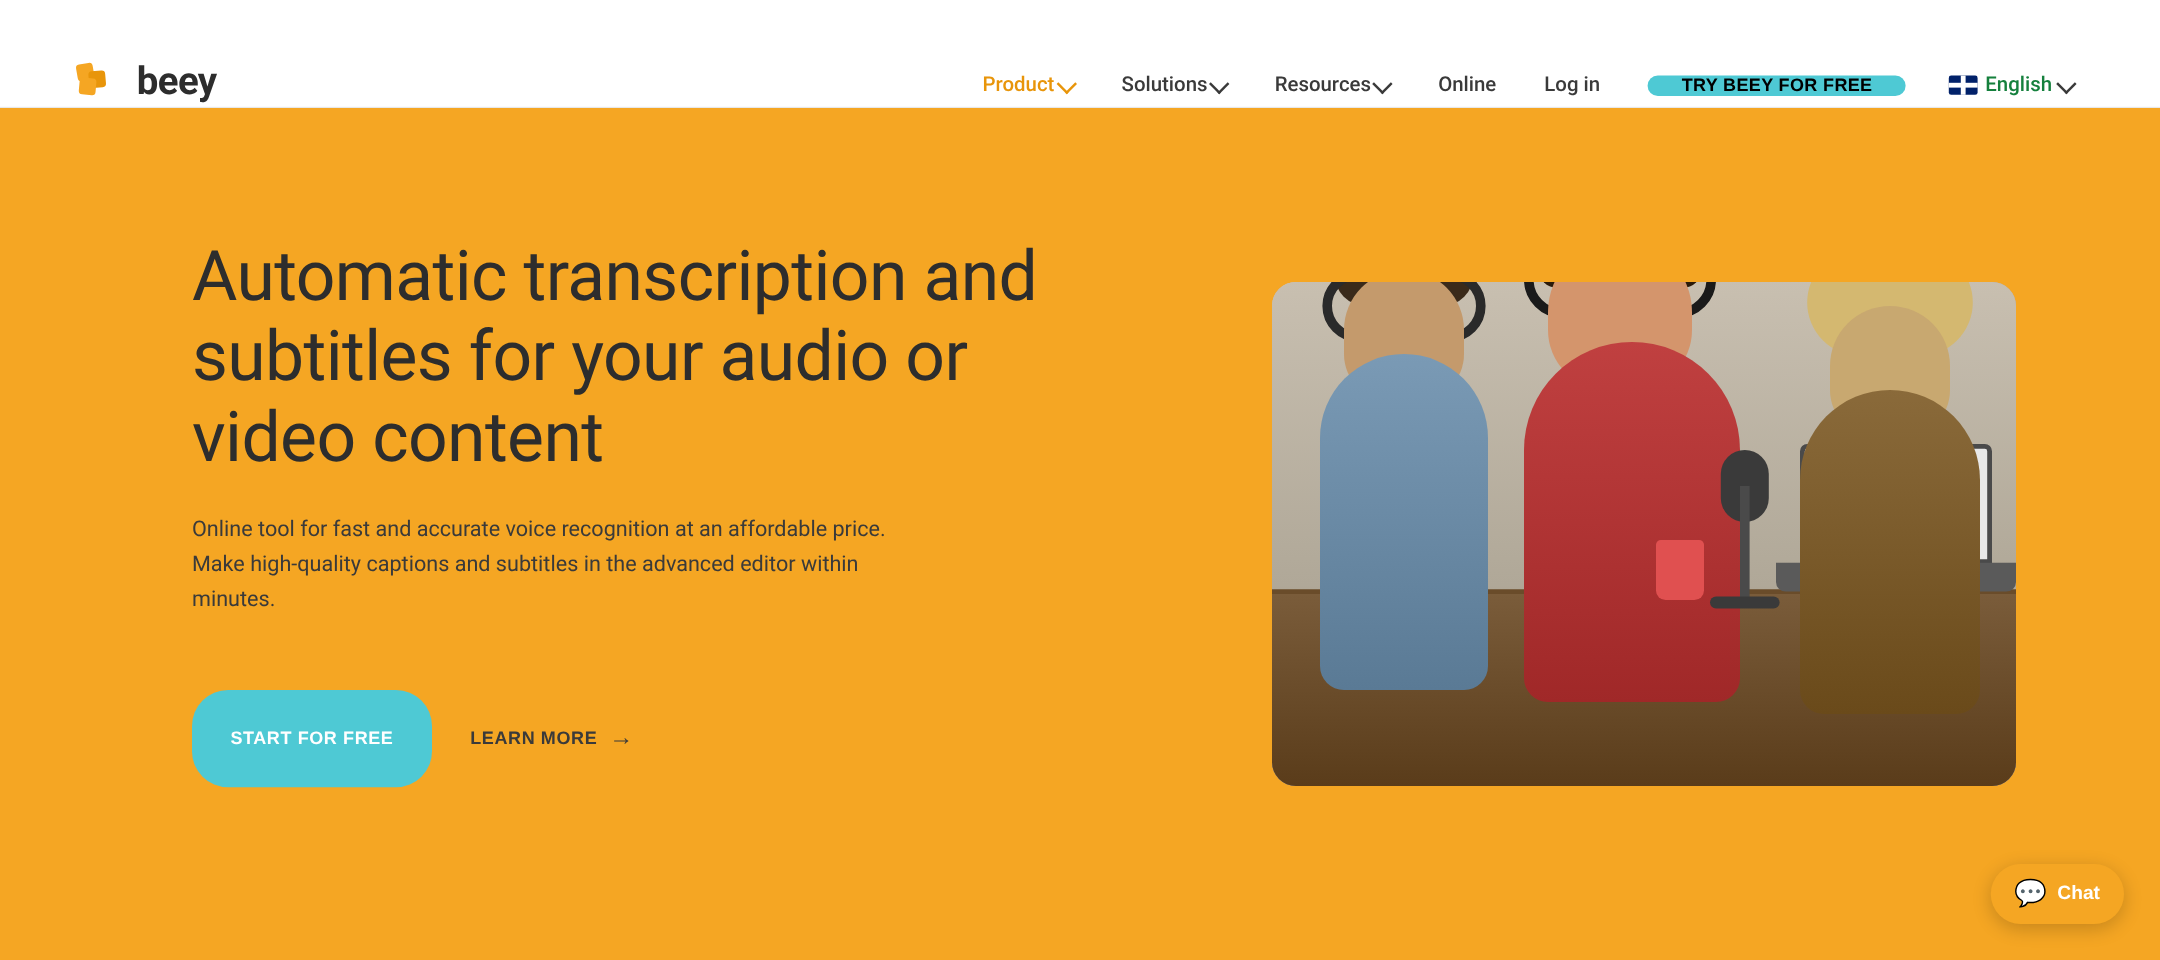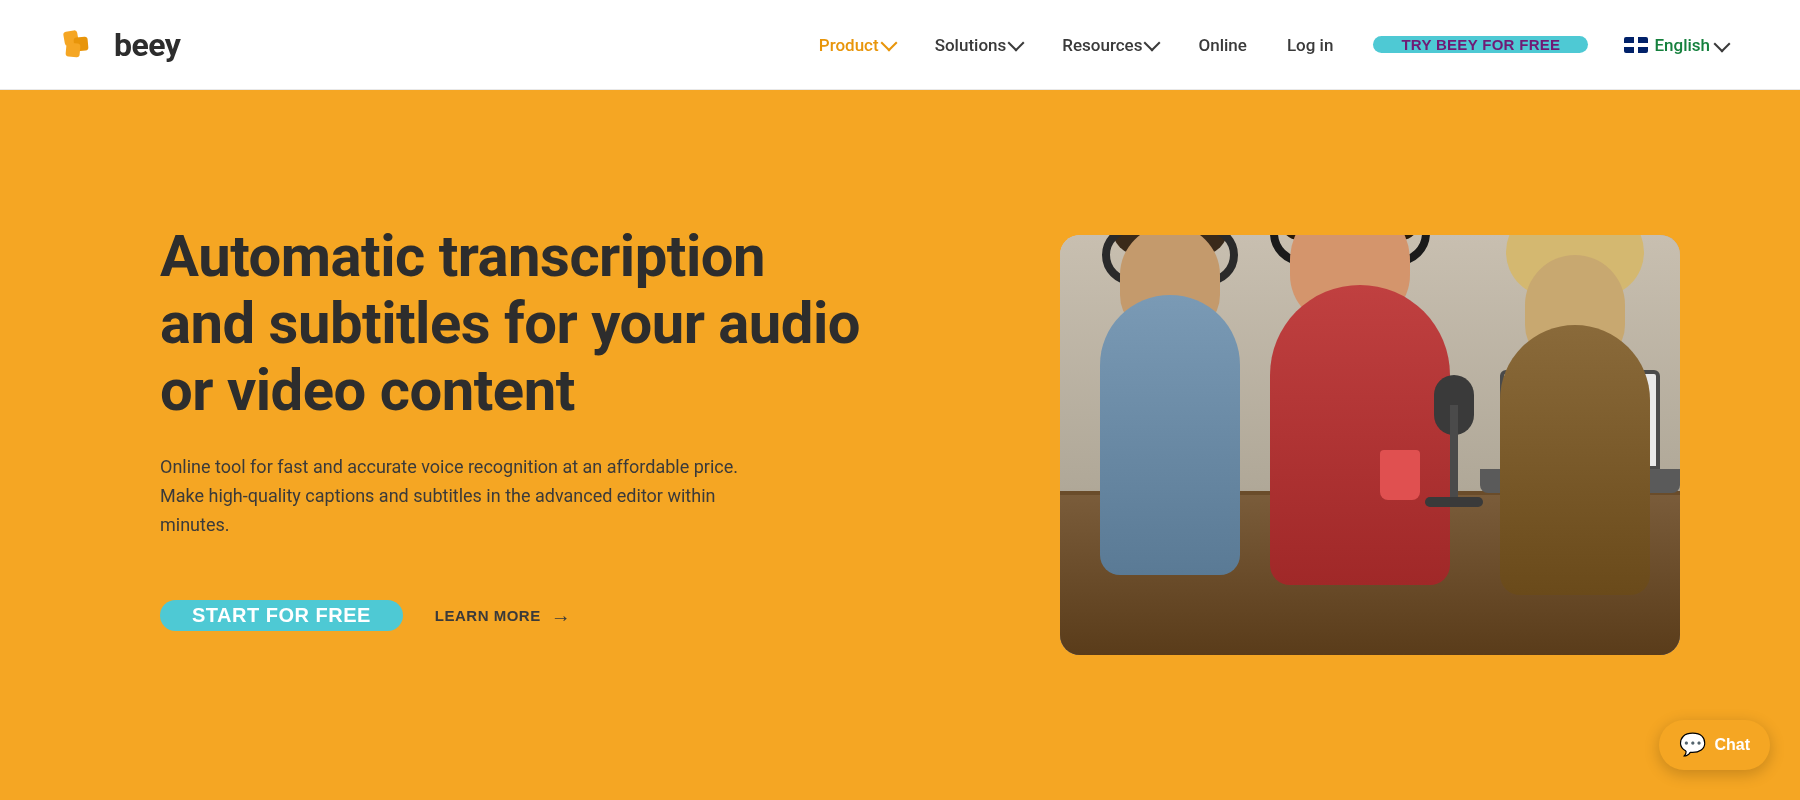--- a/index.html
+++ b/index.html
@@ -3,21 +3,21 @@
   <meta charset="utf-8">
   <style>
     * { margin: 0; padding: 0; box-sizing: border-box; }
     body { font-family: -apple-system, BlinkMacSystemFont, 'Segoe UI', Roboto, sans-serif; width: 1800px; overflow-x: hidden; }
 
     
     .navbar {
       background: #ffffff;
       height: 90px;
       display: flex;
-      align-items: center;
+      align-items: flex-end;
       padding: 0 60px;
       border-bottom: 1px solid #e8e8e8;
       position: relative;
       z-index: 10;
       gap: 45px;
     }
     .logo-area {
       display: flex;
       align-items: center;
       gap: 10px;
@@ -60,21 +60,21 @@
     }
     .nav-login {
       font-size: 17px;
       color: #3a3a3a;
       padding: 8px 16px;
       cursor: pointer;
       font-weight: 500;
     }
     .nav-cta {
       background: #4ec9d4;
-      color: #701a75;
+      color: #000000;
       border: none;
       border-radius: 30px;
       padding: 0 28px;
       font-size: 15px;
       font-weight: 700;
       cursor: pointer;
       letter-spacing: 0.3px;
       margin: 0 16px;
     }
     .lang-selector {
@@ -125,21 +125,21 @@
       padding: 60px 120px 60px 160px;
       position: relative;
     }
     .hero-left {
       flex: 1;
       max-width: 750px;
       padding-right: 40px;
     }
     .hero-title {
       font-size: 58px;
-      font-weight: 700;
+      font-weight: 400;
       color: #2d2d2d;
       line-height: 1.15;
       margin-bottom: 30px;
       letter-spacing: -0.5px;
     }
     .hero-subtitle {
       font-size: 18px;
       color: #3a3a3a;
       line-height: 1.6;
       margin-bottom: 60px;
@@ -149,22 +149,22 @@
       display: flex;
       align-items: center;
       gap: 32px;
       margin-bottom: 36px;
     }
     .btn-start {
       background: #4ec9d4;
       color: #ffffff;
       border: none;
       border-radius: 30px;
-      padding: 4px 32px;
-      font-size: 20px;
+      padding: 32px 32px;
+      font-size: 15px;
       font-weight: 700;
       cursor: pointer;
       letter-spacing: 0.5px;
       text-transform: uppercase;
     }
     .btn-learn {
       background: transparent;
       border: none;
       font-size: 15px;
       font-weight: 600;

